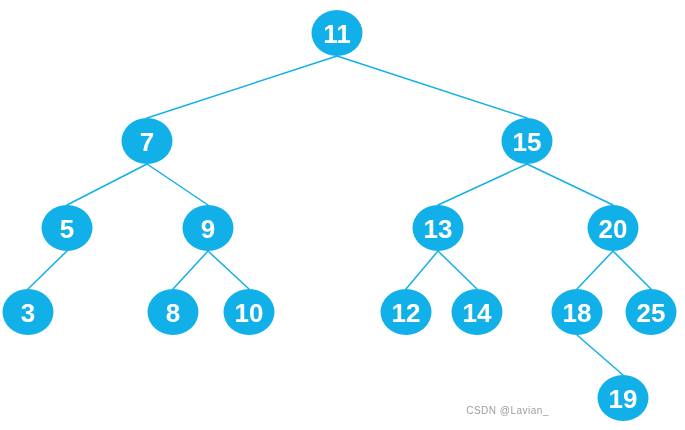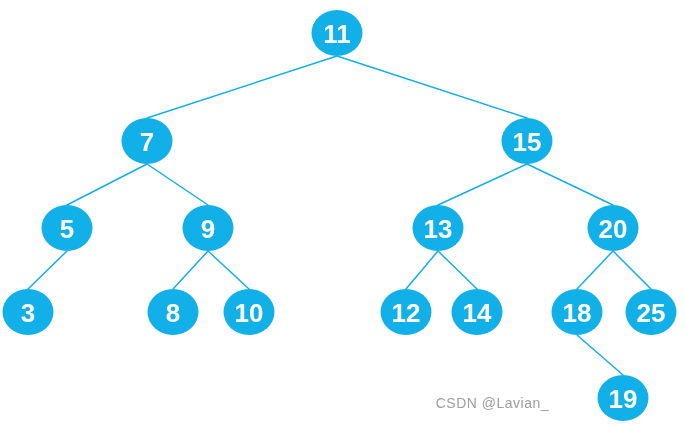--- a/index.html
+++ b/index.html
@@ -21,22 +21,22 @@
     display: block;
   }
   .node-label {
     font-family: "Liberation Sans", "DejaVu Sans", sans-serif;
     font-size: 26px;
     font-weight: bold;
   }
   .watermark {
     position: absolute;
     right: 14px;
-    top: 395px;
-    font-size: 14px;
+    top: 405px;
+    font-size: 10px;
     letter-spacing: 0.5px;
     color: #9e9e9e;
     font-family: "Liberation Sans", sans-serif;
     white-space: nowrap;
     pointer-events: none;
   }
 </style>
 </head>
 <body>
 

